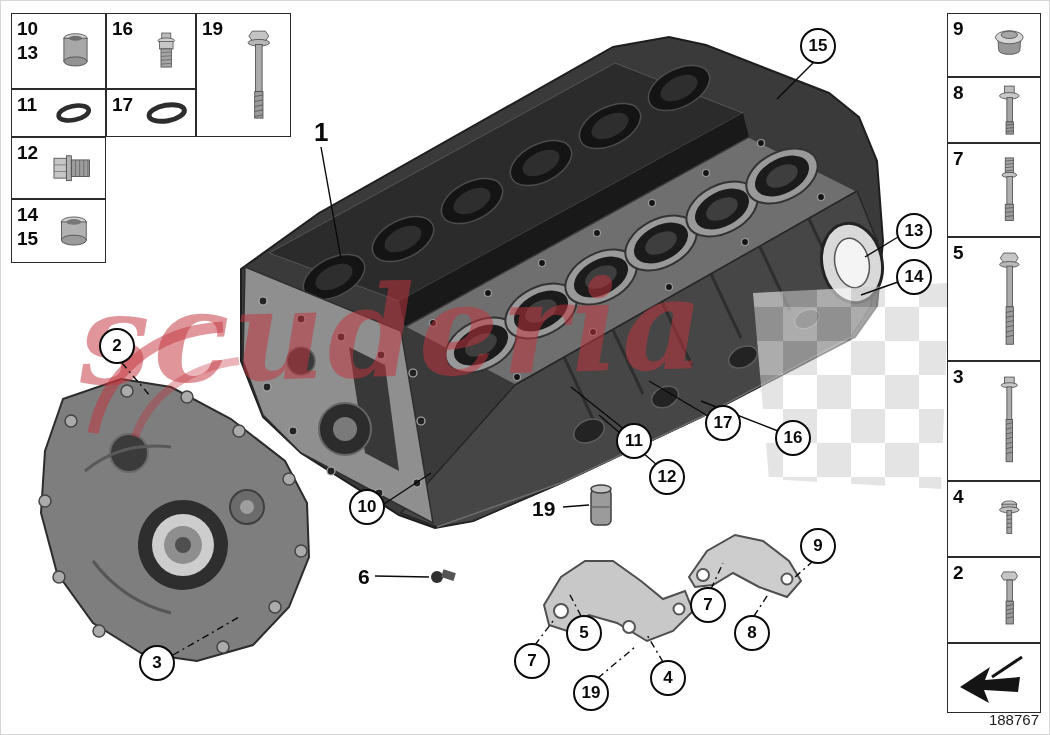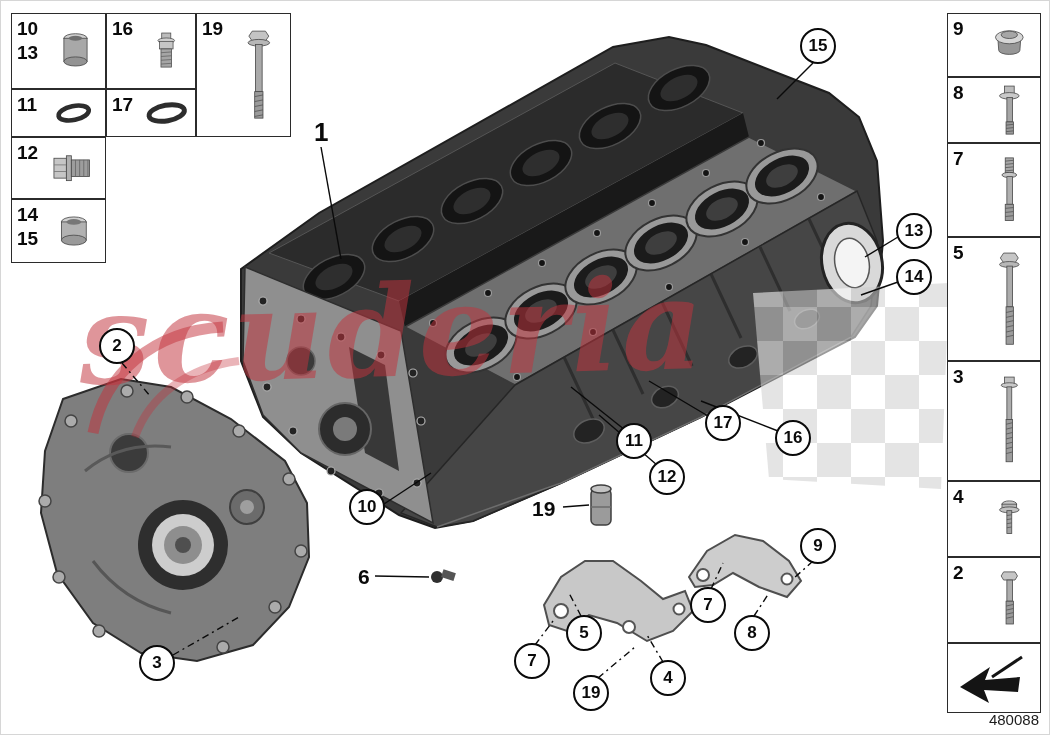--- a/index.html
+++ b/index.html
@@ -463,14 +463,14 @@
         <div class="cell-labels"></div>
         <div class="cell-icon">
           <svg viewBox="0 0 84 62">
             <line x1="70" y1="10" x2="40" y2="30" stroke="#141414" stroke-width="3"></line>
             <polygon points="8,40 38,20 33,33 68,30 66,45 32,43 37,56" fill="#141414"></polygon>
           </svg>
         </div>
       </div>
     </div>
 
-  <div class="diagram-number">480088</div>
+  <div class="diagram-number">188767</div>
 </div>
 
 </body></html>

